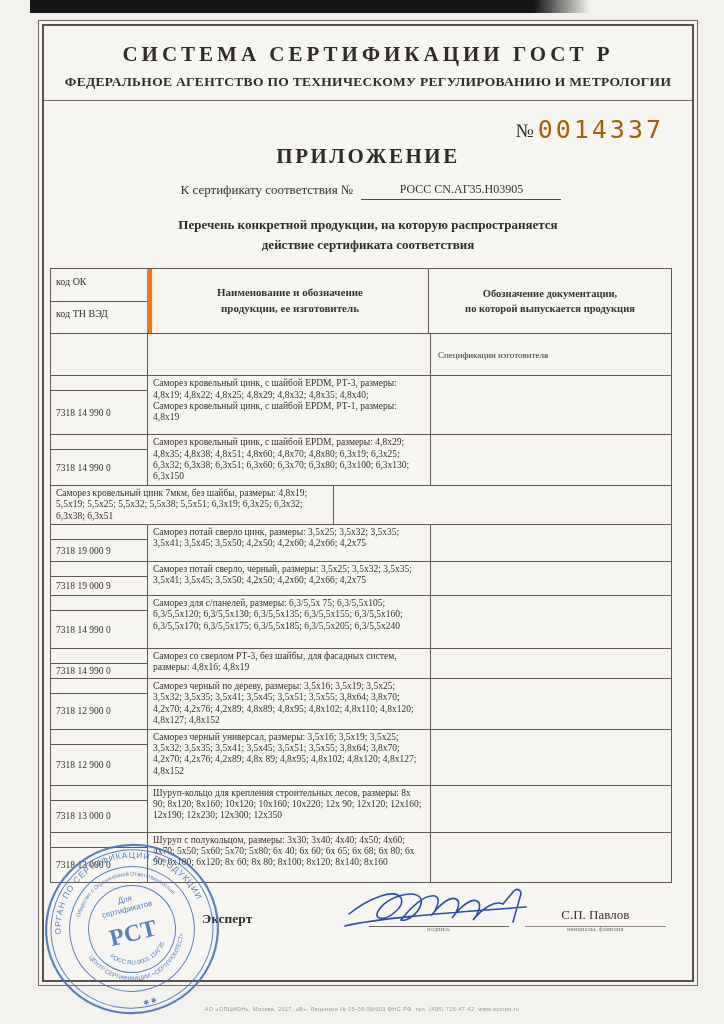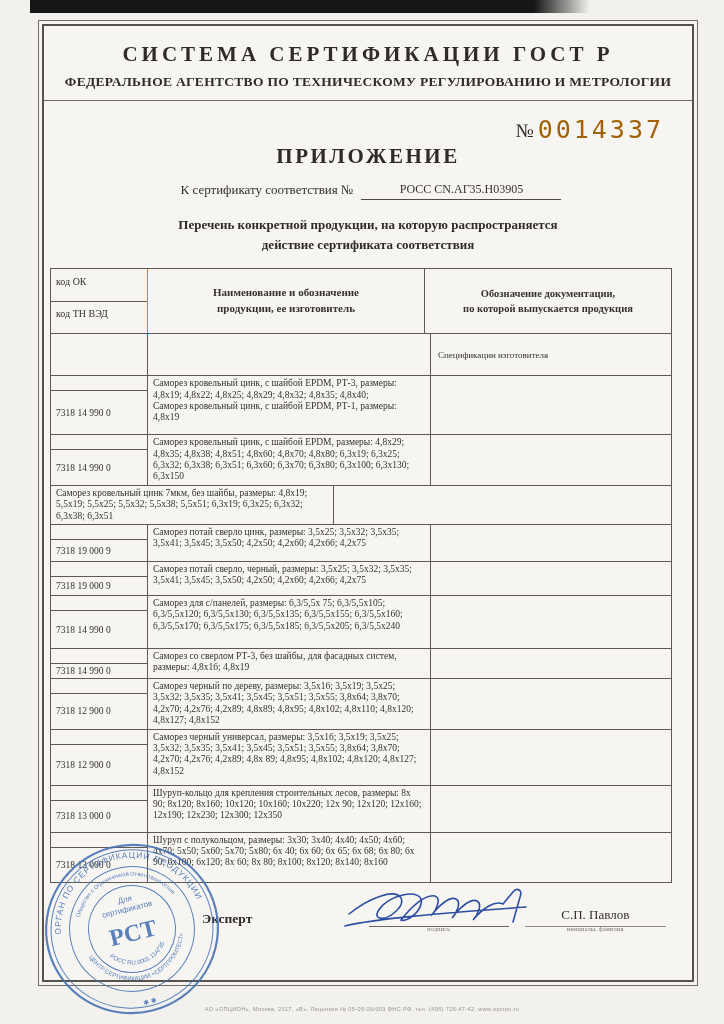--- a/index.html
+++ b/index.html
@@ -18,21 +18,21 @@
   .num-row{text-align:right;margin:14px 28px 0 0;}
   .num-sign{font-size:19px;color:#2e2b28;}
   .num-value{font-family:"DejaVu Sans Mono",monospace;font-size:25px;letter-spacing:3px;color:#a16207;vertical-align:-1px;}
   .app-title{text-align:center;font-size:21px;font-weight:bold;letter-spacing:2.5px;color:#2e2b28;}
   .cert-row{display:flex;justify-content:center;gap:8px;margin-top:13px;font-size:13px;padding-left:6px;}
   .cert-line{width:200px;border-bottom:1px solid #4f4b44;text-align:center;font-size:12px;padding-bottom:2px;}
   .section-title{text-align:center;font-weight:bold;font-size:13px;margin-top:15px;line-height:1.55;color:#2e2b28;}
   .ptable{margin:13px 20px 0 6px;border:1px solid #5e5952;}
   .thead,.trow{display:flex;}
   .thead{min-height:64px;border-bottom:1px solid #5e5952;}
-  .hcol1{width:96px;border-right:1px solid #f97316;display:flex;flex-direction:column;font-size:10px;}
+  .hcol1{width:96px;border-right:5px solid #f97316;display:flex;flex-direction:column;font-size:10px;}
   .hok{flex:1;padding:7px 5px 2px 5px;border-bottom:1px solid #5e5952;}
   .htn{flex:1;padding:6px 5px 2px 5px;}
   .hcol2{width:272px;border-right:1px solid #5e5952;display:flex;align-items:center;justify-content:center;
          text-align:center;font-weight:bold;font-size:11px;white-space:pre-line;line-height:1.45;padding:2px;}
   .hcol3{flex:1;display:flex;align-items:center;justify-content:center;text-align:center;
          font-weight:bold;font-size:10.5px;white-space:pre-line;line-height:1.45;padding:2px;}
   .trow{border-bottom:1px solid #5e5952;}
   .trow:last-child{border-bottom:none;}
   .c1{width:96px;border-right:1px solid #5e5952;display:flex;flex-direction:column;font-size:9.5px;}
   .c1a{min-height:11px;border-bottom:1px solid #5e5952;padding:2px 4px 1px 4px;white-space:pre-line;line-height:1.2;}

